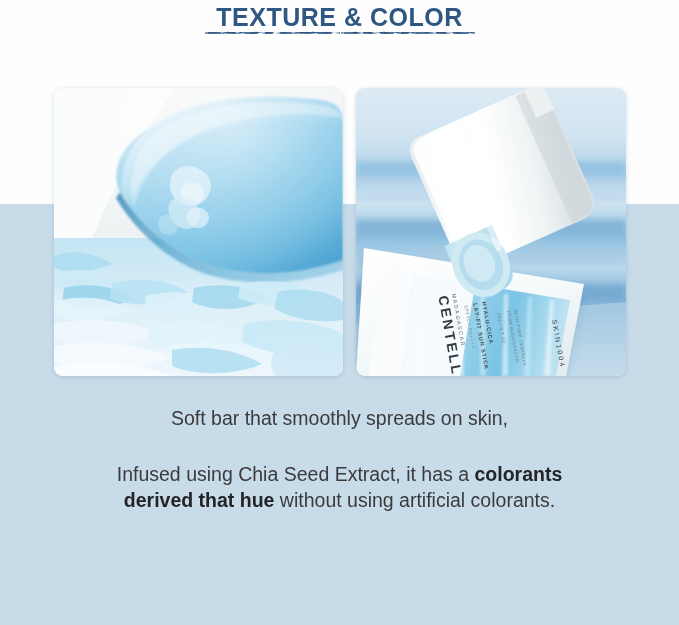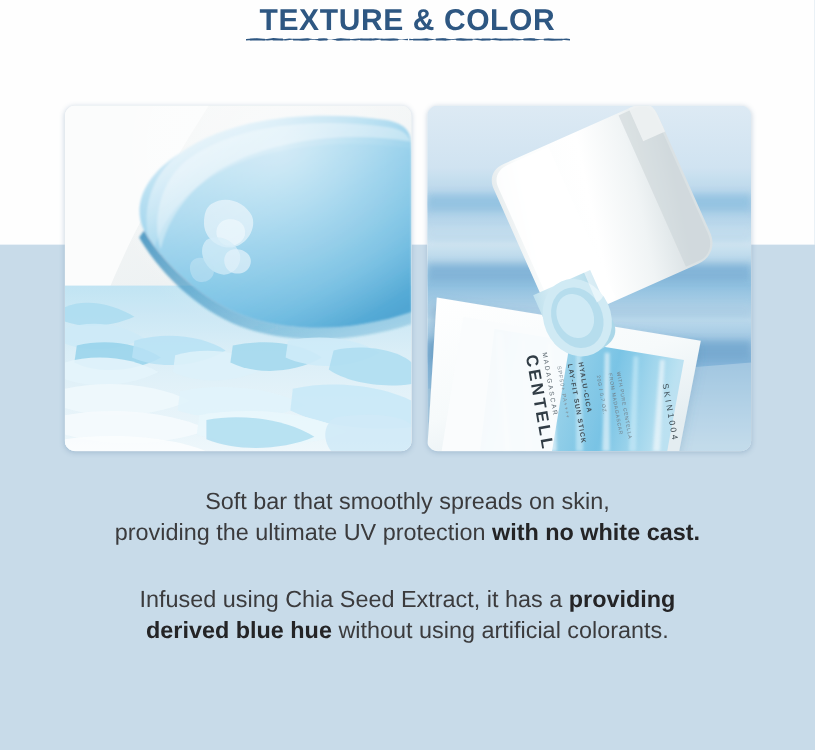--- a/index.html
+++ b/index.html
@@ -364,23 +364,22 @@
 
         <rect width="270" height="288" fill="#ffffff" opacity="0.03"></rect>
       </svg>
     </div>
   </div>
 
   <div class="copy">
 
     <p class="para">
       <span class="ln">Soft bar that smoothly spreads on skin,</span>
-      <span class="ln"><span>providing the ultimate UV protection </span><b>with no white cast.</b></span>
     </p>
 
     <p class="para">
-      <span class="ln"><span>Infused using Chia Seed Extract, it has a </span><b>providing</b></span>
-      <span class="ln"><b>derived blue hue</b><span> without using artificial colorants.</span></span>
+      <span class="ln"><span>Infused using Chia Seed Extract, it has a </span><b>colorants</b></span>
+      <span class="ln"><b>derived that hue</b><span> without using artificial colorants.</span></span>
     </p>
 
   </div>
 
 </div>
 
 </body></html>

